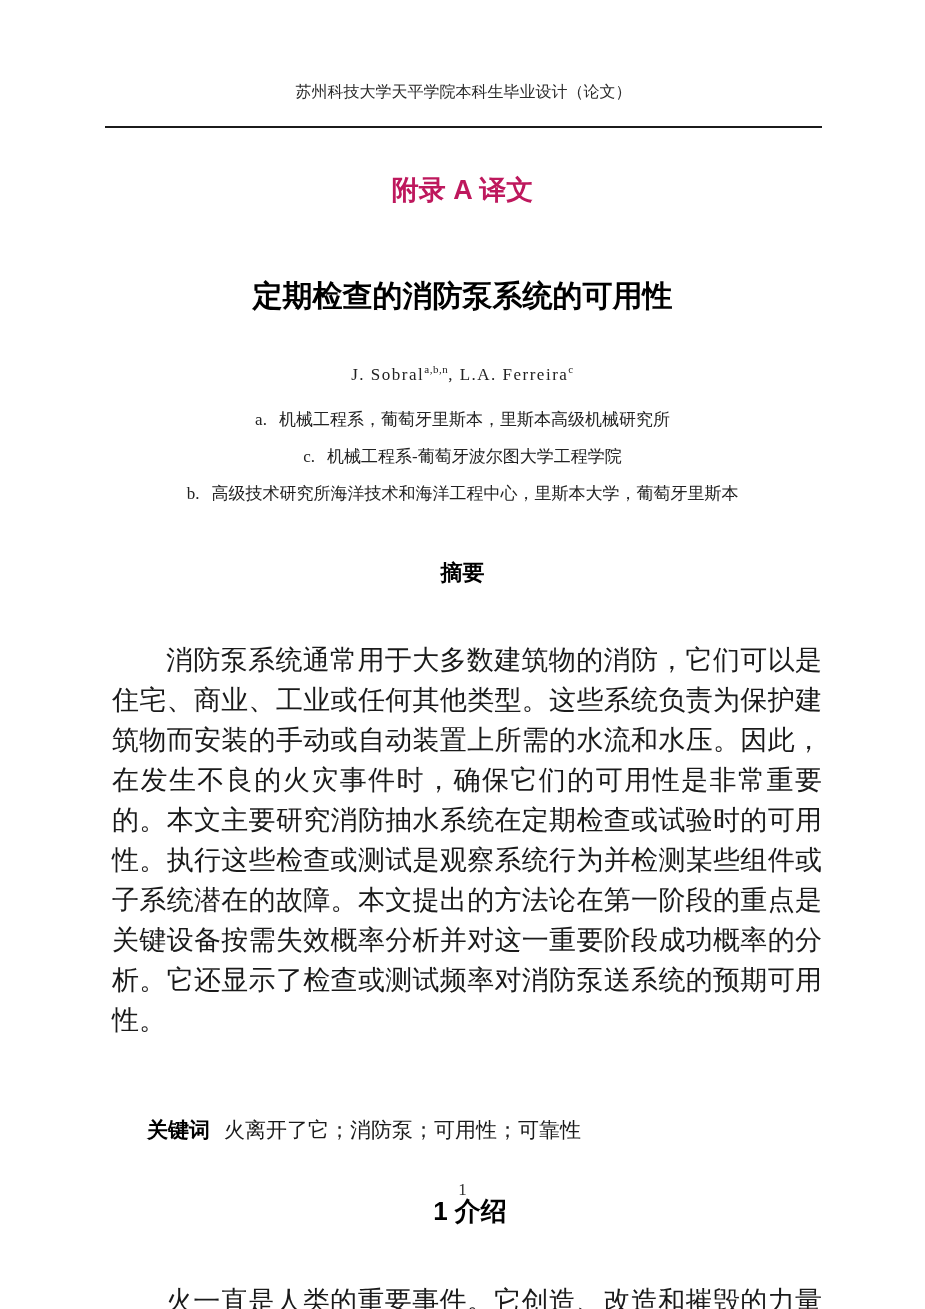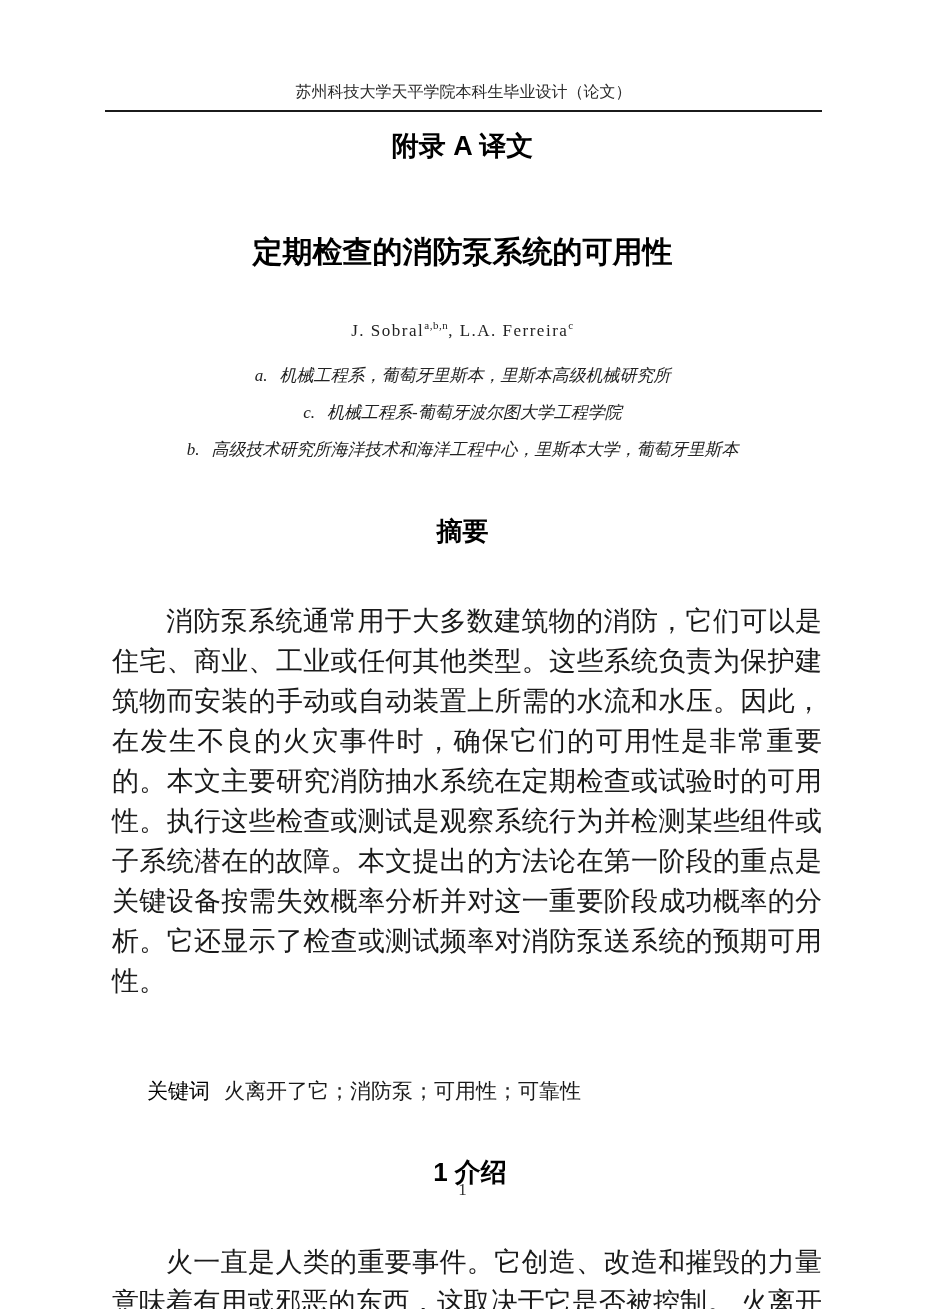--- a/index.html
+++ b/index.html
@@ -12,33 +12,33 @@
     width: 925px;
     height: 1309px;
     margin: 0 auto;
     background: #ffffff;
     color: #1a1a1a;
     font-family: "Liberation Serif", "DejaVu Serif", serif;
     overflow: hidden;
   }
   .running-header {
     margin: 82px 103px 0 105px;
-    padding-bottom: 7px;
+    padding-bottom: 23px;
     text-align: center;
     font-size: 16px;
     color: #2a2a2a;
     border-bottom: 2px solid #1b1b1b;
   }
   .appendix-title {
-    margin-top: 16px;
+    margin-top: 44px;
     text-align: center;
     font-family: "Liberation Sans", "DejaVu Sans", sans-serif;
     font-weight: bold;
     font-size: 27px;
-    color: #000000;
+    color: #be185d;
   }
   .paper-title {
     margin-top: 68px;
     text-align: center;
     font-family: "Liberation Sans", "DejaVu Sans", sans-serif;
     font-weight: bold;
     font-size: 30px;
     color: #000000;
   }
   .authors-line {
@@ -48,55 +48,54 @@
     letter-spacing: 1.5px;
     color: #222222;
   }
   .authors-line sup {
     font-size: 11px;
     letter-spacing: 0.5px;
     margin-top: 10px;
   }
   .affiliations {
     margin-top: 16px;
-    font-style: italic;
   }
   .affiliation-line {
     text-align: center;
     font-size: 17px;
     line-height: 37px;
     color: #222222;
   }
   .affiliation-label {
     margin-right: 12px;
   }
   .abstract-heading {
     margin-top: 46px;
     text-align: center;
     font-family: "Liberation Sans", "DejaVu Sans", sans-serif;
     font-weight: bold;
-    font-size: 26px;
+    font-size: 22px;
     color: #000000;
   }
   .body-paragraph {
     margin: 52px 103px 0 112px;
     font-size: 27px;
     line-height: 40px;
     text-align: justify;
     text-indent: 2em;
     color: #1a1a1a;
   }
   .keywords-line {
     margin: 76px 103px 0 147px;
     font-size: 21px;
     color: #1a1a1a;
   }
   .keywords-label {
     font-family: "Liberation Sans", "DejaVu Sans", sans-serif;
-    font-weight: normal;
+    font-weight: bold;
     margin-right: 14px;
     color: #000000;
   }
   .section-heading {
     margin-top: 50px;
     text-align: center;
     font-family: "Liberation Sans", "DejaVu Sans", sans-serif;
     font-weight: bold;
     font-size: 26px;
     color: #000000;

